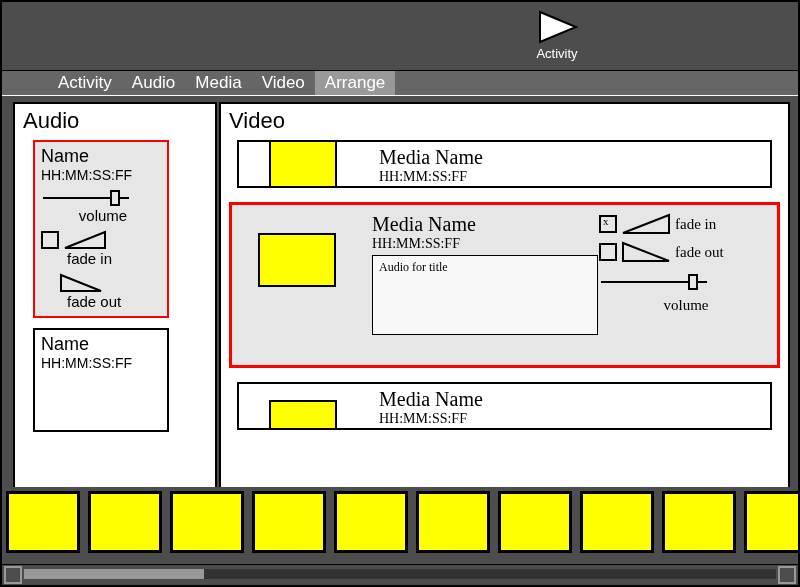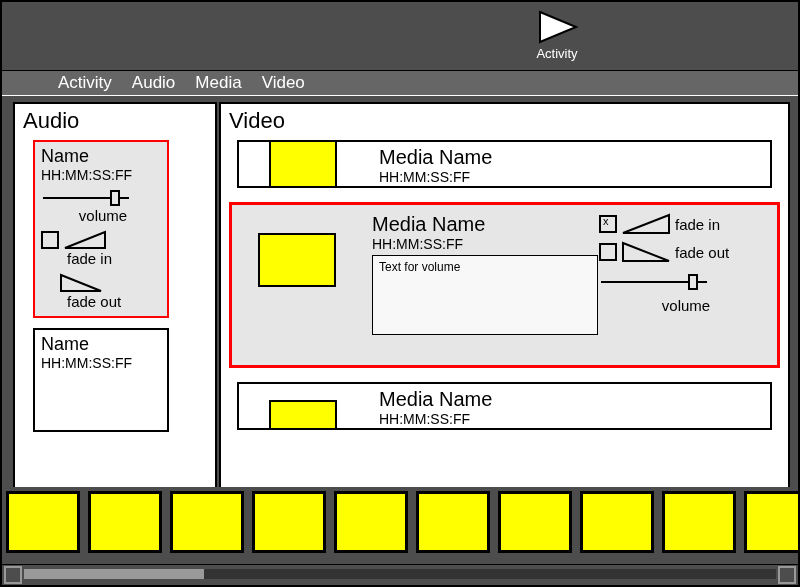--- a/index.html
+++ b/index.html
@@ -20,21 +20,21 @@
   .pane-title{font-size:22px;margin:4px 8px 6px 8px;}
   .audio-card{border:2px solid;background:#e6e6e6;margin:0 8px 10px 18px;padding:4px 6px 6px 6px;width:120px;}
   .audio-card.active{border-color:#ff0000;}
   .audio-card.plain{background:#fff;border-color:#000;height:90px;}
   .nm{font-size:18px;}
   .ts{font-size:14px;}
   .ctrl-row{display:flex;align-items:center;margin-top:6px;}
   .slider{display:inline-block;}
   .chk{width:14px;height:14px;border:2px solid #000;display:inline-block;margin-right:4px;}
   .lbl{font-size:15px;margin-left:4px;}
-  .media-card{border:2px solid #000;background:#fff;margin:0 16px 14px 16px;position:relative;}
+  .media-card{border:2px solid #000;background:#fff;margin:0 16px 14px 16px;position:relative;font-family:Liberation Serif, serif;}
   .media-card .thumb{width:64px;height:44px;background:#ffff00;border:2px solid #000;position:absolute;left:30px;bottom:-2px;}
   .media-card .mh{position:absolute;left:140px;top:4px;}
   .media-card .mh .mn{font-size:20px;}
   .media-card.partial{height:44px;overflow:hidden;}
   .media-card.partial.bottom{margin-bottom:0;}
   .media-card.partial.bottom .thumb{top:16px;bottom:auto;}
   .media-card.expanded{border:3px solid #ff0000;background:#e6e6e6;height:160px;margin:0 8px 14px 8px;}
   .media-card.expanded .thumb{left:26px;top:28px;width:74px;height:50px;}
   .media-card.expanded .mh{left:140px;top:8px;}
   .title-box{position:absolute;left:140px;top:50px;width:212px;height:70px;border:1px solid #000;background:#f8f8f8;padding:4px 6px;font-size:12px;}
@@ -64,20 +64,21 @@
       </svg>
       <span>Activity</span>
     </div>
   </div>
 
   <div class="tabstrip">
     <div class="tab">Activity</div>
     <div class="tab">Audio</div>
     <div class="tab">Media</div>
     <div class="tab">Video</div>
+    <div class="tab active">Arrange</div>
   </div>
 
   <div class="work">
 
     <div class="pane audio-pane">
       <div class="pane-title">Audio</div>
 
       <div class="audio-card active">
         <div class="nm">Name</div>
         <div class="ts">HH:MM:SS:FF</div>
@@ -121,21 +122,21 @@
           <div class="ts">HH:MM:SS:FF</div>
         </div>
       </div>
 
       <div class="media-card expanded">
         <div class="thumb"></div>
         <div class="mh">
           <div class="mn">Media Name</div>
           <div class="ts">HH:MM:SS:FF</div>
         </div>
-        <div class="title-box"><span>Text for volume</span></div>
+        <div class="title-box"><span>Audio for title</span></div>
         <div class="right-ctrls">
           <div class="row">
             <span class="chk" style="position:relative;">
                 <span style="position:absolute;left:2px;top:-2px;font-size:11px;">x</span>
               </span>
             <svg width="50" height="22">
                 <polygon points="2,20 48,2 48,20" fill="none" stroke="#000" stroke-width="2"></polygon>
               </svg>
             <span class="lbl">fade in</span>
           </div>

